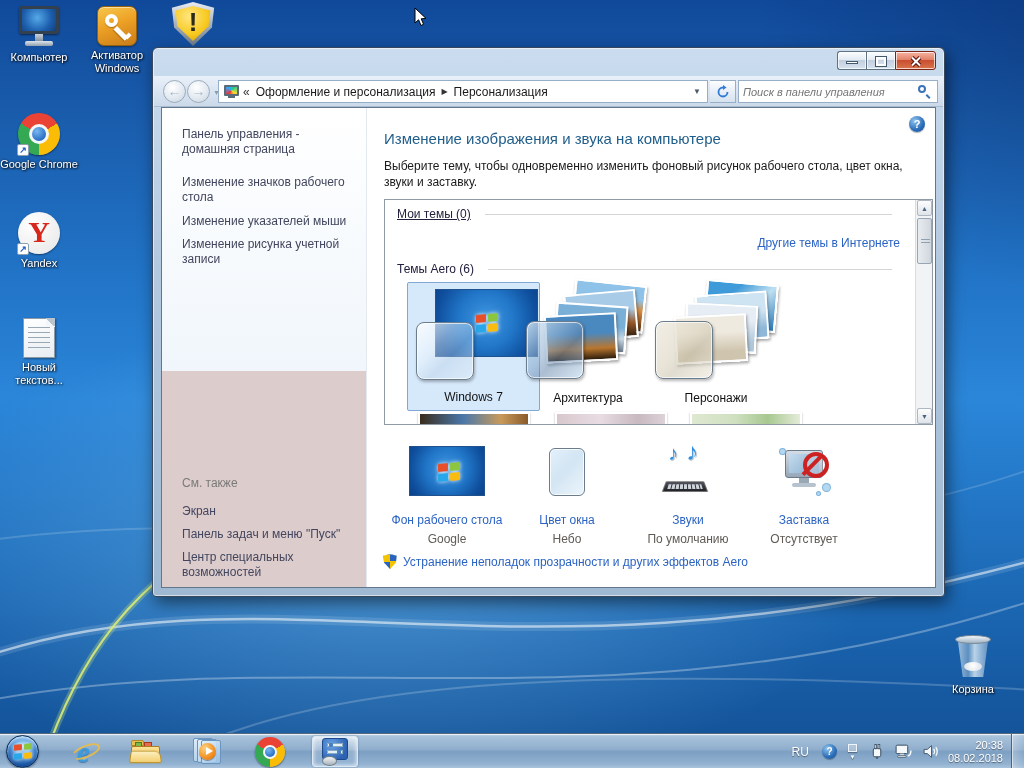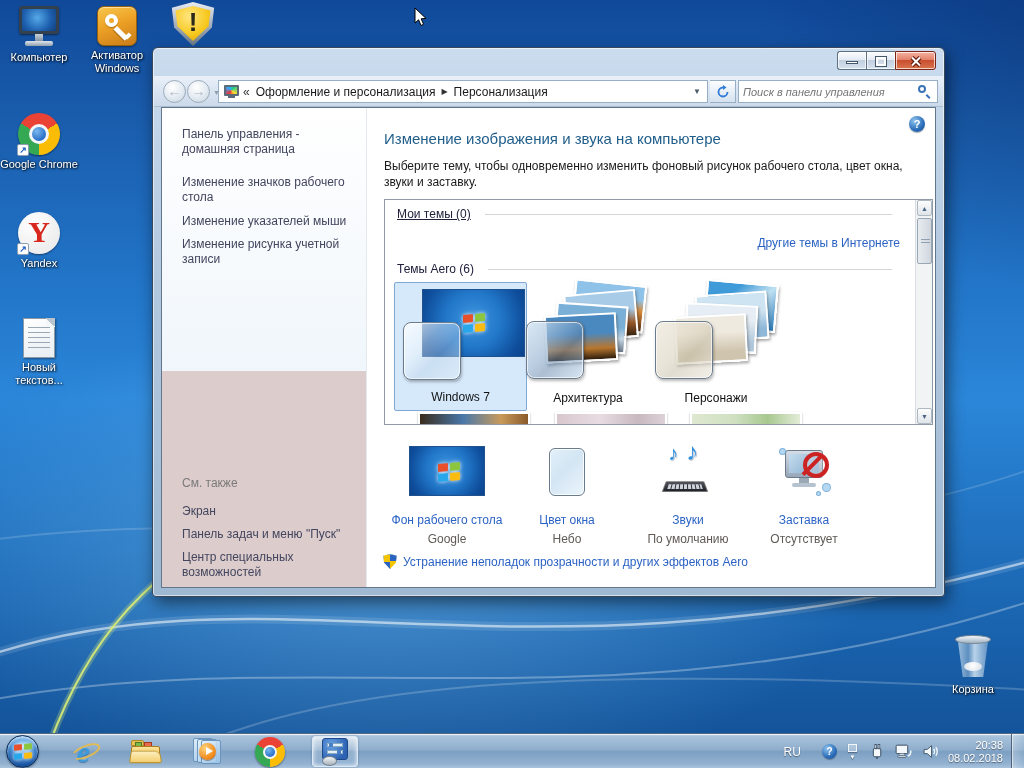--- a/index.html
+++ b/index.html
@@ -246,21 +246,21 @@
   .ic-cpl .r1,.ic-cpl .r2 { position:absolute; left:7px; width:16px; height:4px; border-radius:1px; background:rgba(235,244,252,.95);
     box-shadow:inset 0 0 0 1px #8ab; }
   .ic-cpl .r1 { top:5px; } .ic-cpl .r2 { top:12px; }
   .ic-cpl .k1 { position:absolute; left:9px; top:5px; width:4px; height:4px; background:#4a7ec2; border-radius:1px; }
   .ic-cpl .k2 { position:absolute; left:17px; top:12px; width:4px; height:4px; background:#4a7ec2; border-radius:1px; }
   .ic-cpl .mouse { position:absolute; left:2px; top:18px; width:15px; height:10px; border-radius:50%;
     background:linear-gradient(180deg,#f2f4f6,#a8b2ba); border:1px solid #70808e; }
 
   .tray { position:absolute; right:0; top:0; height:35px; display:flex; align-items:center; }
   .traytxt { color:#fff; font-size:11px; text-shadow:0 1px 1px rgba(0,0,0,.45); }
-  .tray .lang { margin-right:21px; font-size:12px; }
+  .tray .lang { margin-right:13px; font-size:12px; }
   .tray .gap { width:9px; }
   .chevwrap { display:flex; flex-direction:column; align-items:center; margin:0 2px; }
   .chevwrap .miniwin { width:9px; height:8px; border:1px solid #f0f5fa; background:rgba(255,255,255,.25); box-shadow:0 1px 1px rgba(0,0,0,.3); }
   .chevwrap .dn { font-size:6px; color:#fff; text-shadow:0 1px 1px rgba(0,0,0,.5); margin-top:2px; }
   .clock { text-align:right; line-height:13px; margin:0 8px 0 8px; }
   .showdesk { width:13px; height:35px; border-left:1px solid #4f627a; box-shadow:inset 1px 0 0 rgba(255,255,255,.5);
     background:linear-gradient(90deg, rgba(255,255,255,.28), rgba(170,195,220,.18)); cursor:pointer; }
 
   .cursor { position:absolute; z-index:50; pointer-events:none; }
 </style>
@@ -413,21 +413,21 @@
       <div class="ptitle">Изменение изображения и звука на компьютере</div>
       <div class="pdesc">Выберите тему, чтобы одновременно изменить фоновый рисунок рабочего стола, цвет окна, звуки и заставку.</div>
 
       <div class="listbox">
         <div class="grouphead" style="left:12px; top:7px;text-decoration:underline;">Мои темы (0)</div>
         <div class="groupline" style="left:100px; right:40px; top:14px;"></div>
         <div class="onlinelink">Другие темы в Интернете</div>
         <div class="grouphead" style="left:12px; top:62px;">Темы Aero (6)</div>
         <div class="groupline" style="left:103px; right:40px; top:69px;"></div>
 
-        <div class="themecell sel" style="left:9px; width:133px;">
+        <div class="themecell sel" style="left:22px; width:133px;">
           <div class="w7thumb">
             <div class="flag" style="position:absolute; left:40px; top:24px;">
                 <i class="f1"></i>
                 <i class="f2"></i>
                 <i class="f3"></i>
                 <i class="f4"></i>
               </div>
           </div>
           <div class="glass-sq" style="left:8px; top:39px;"></div>
           <div class="tlabel">Windows 7</div>

